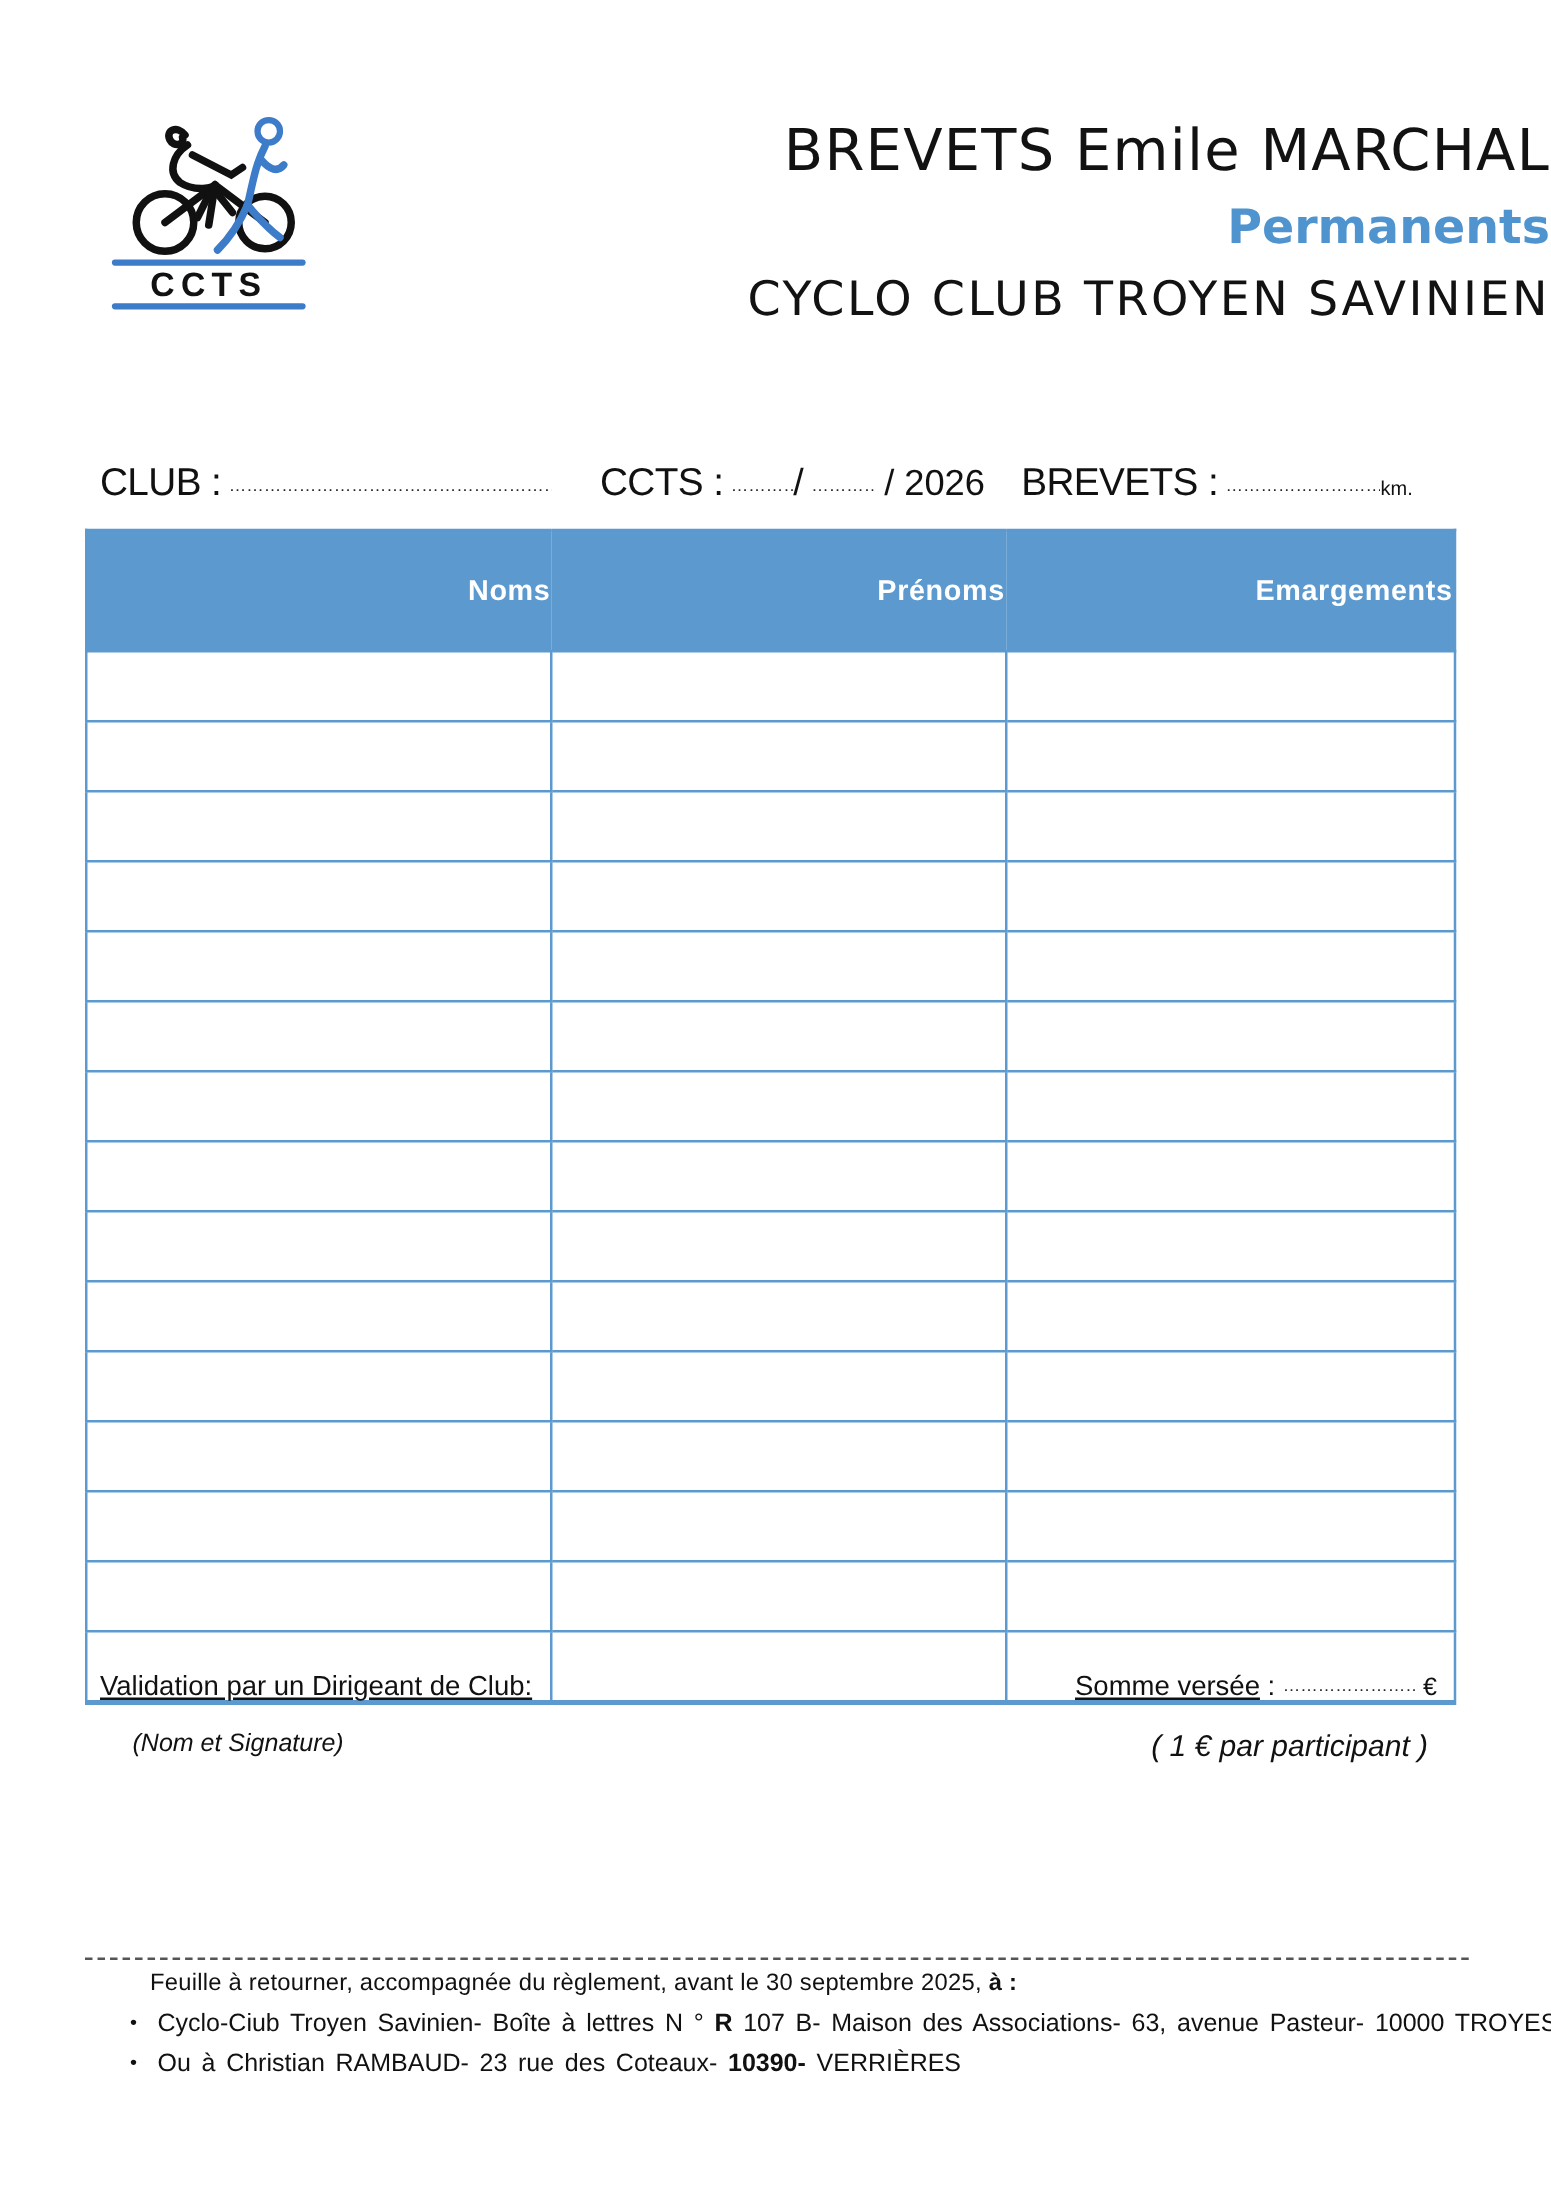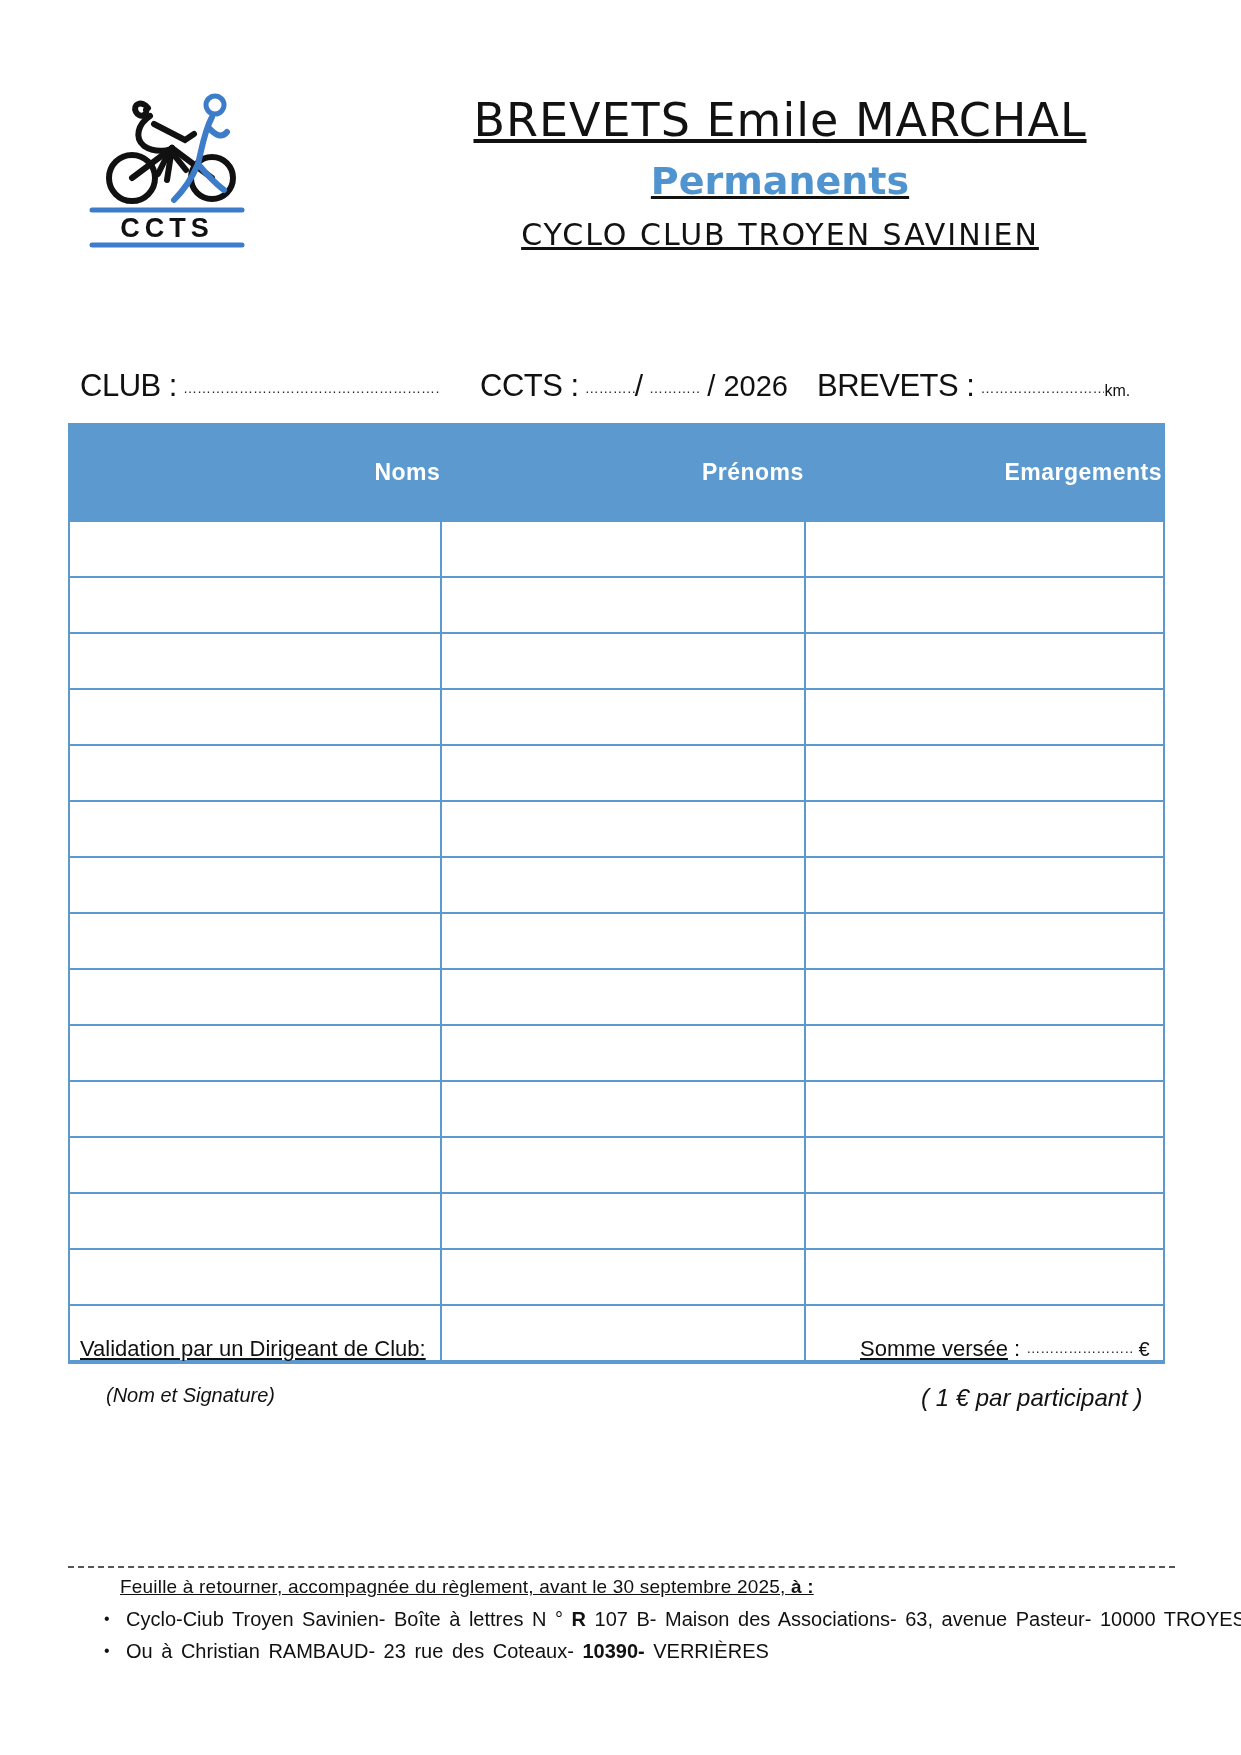--- a/index.html
+++ b/index.html
@@ -9,25 +9,25 @@
     --logo-blue:#3d7cc9;
   }
   html,body{margin:0;padding:0;background:#fff;}
   .page{
     position:relative;width:1241px;height:1755px;background:#fff;overflow:hidden;
     font-family:"Liberation Sans",sans-serif;color:#111;
   }
   
   .logo{position:absolute;left:82px;top:90px;width:180px;height:165px;}
   
-  .titles{position:absolute;left:320px;top:96px;width:920px;text-align:center;
-          font-family:"DejaVu Sans","Liberation Sans",sans-serif;text-decoration:underline;}
+  .titles{position:absolute;left:320px;top:96px;width:920px;text-align:right;
+          font-family:"DejaVu Sans","Liberation Sans",sans-serif;}
   .title-1{font-size:46px;line-height:1.05;letter-spacing:1px;color:#121212;}
   .title-2{font-size:38px;font-weight:bold;color:var(--accent-blue);margin-top:18px;line-height:1;}
-  .title-3{font-size:30px;letter-spacing:2px;color:#121212;margin-top:20px;line-height:1;}
+  .title-3{font-size:38px;letter-spacing:2px;color:#121212;margin-top:20px;line-height:1;}
   
   .form-line{position:absolute;left:80px;top:366px;width:1085px;height:42px;font-size:31px;white-space:nowrap;}
   .form-group{position:absolute;bottom:4px;white-space:nowrap;}
   .fg-club{left:0;}
   .fg-date{left:400px;}
   .fg-dist{left:737px;}
   .form-label{letter-spacing:-0.5px;}
   .dots{display:inline-block;overflow:hidden;height:15px;line-height:15px;font-size:14px;
         letter-spacing:0;vertical-align:baseline;color:#222;}
   .w-club{width:258px;margin-left:6px;}
@@ -47,21 +47,21 @@
   
   .validation{position:absolute;left:80px;top:1336px;width:1085px;height:90px;font-size:22px;}
   .val-title{position:absolute;left:0;top:0;text-decoration:underline;}
   .val-sub{position:absolute;left:26px;top:48px;font-style:italic;font-size:20px;}
   .somme{position:absolute;left:780px;top:0;white-space:nowrap;}
   .somme-label{text-decoration:underline;}
   .euro{font-size:20px;}
   .somme-sub{position:absolute;left:841px;top:48px;font-style:italic;font-size:24px;}
   
   .footer{position:absolute;left:68px;top:1566px;width:1107px;border-top:2px dashed #555;}
-  .footer-heading{margin:8px 0 0 52px;font-size:19px;text-decoration:underline;letter-spacing:0.2px;}
+  .footer-heading{margin:8px 0 0 52px;font-size:19px;letter-spacing:0.2px;}
   .footer-heading .b{font-weight:bold;}
   .bullets{margin:10px 0 0 36px;font-size:20px;word-spacing:3px;}
   .bullet-line{margin-top:9px;white-space:nowrap;}
   .bullet-glyph{display:inline-block;width:22px;font-size:16px;vertical-align:2px;}
   .b{font-weight:bold;}
 </style>
 </head>
 <body>
 
 <div class="page">

